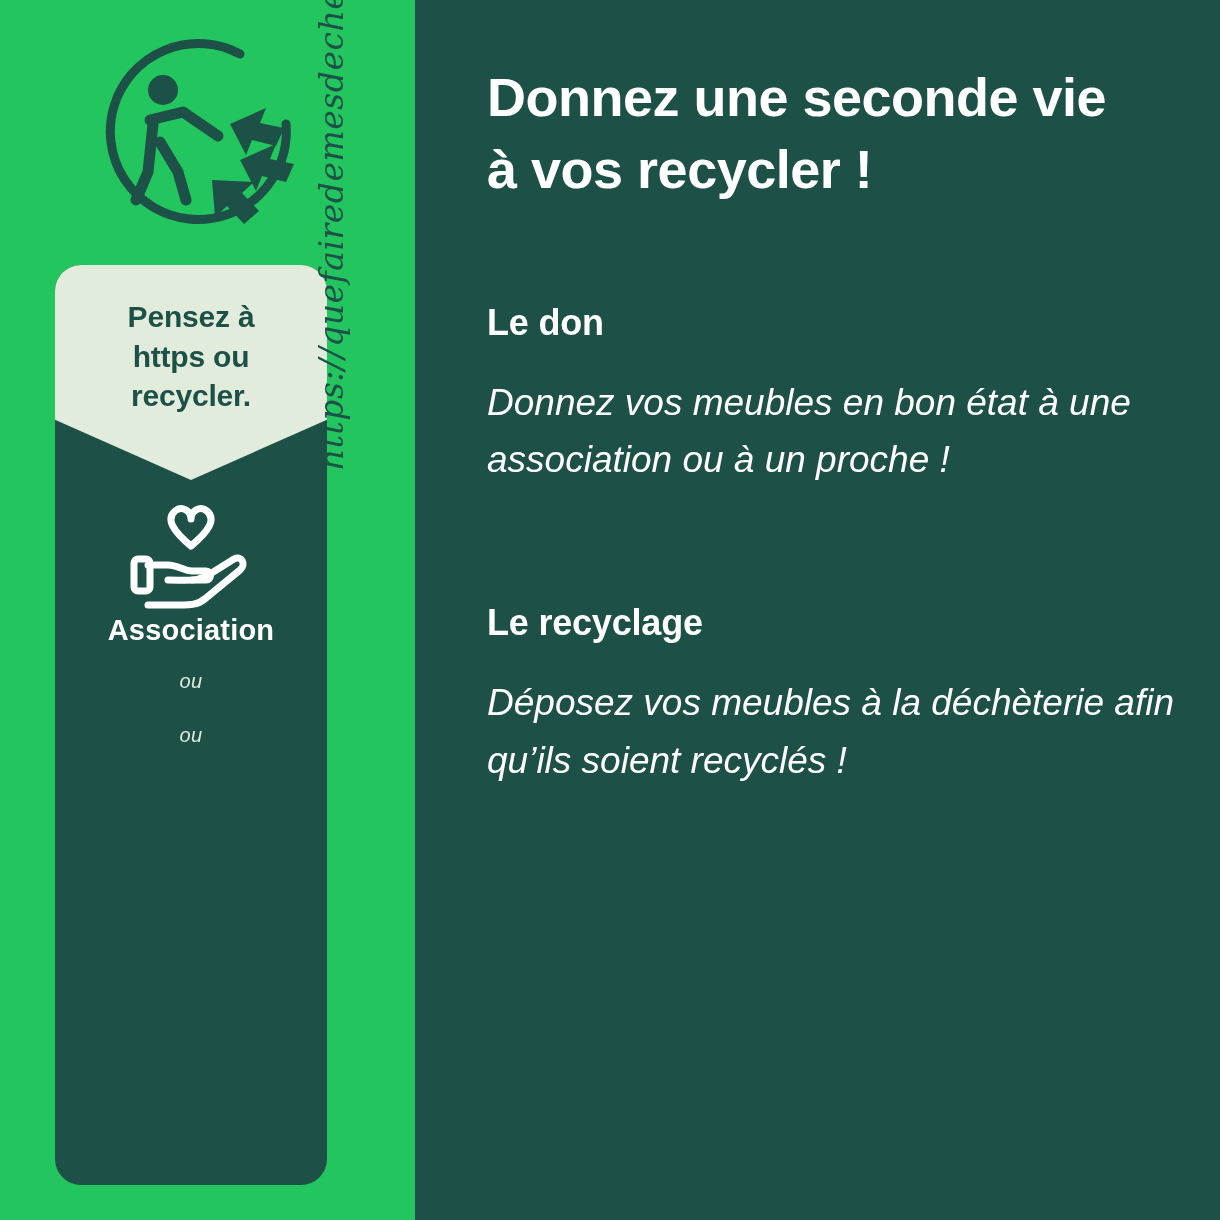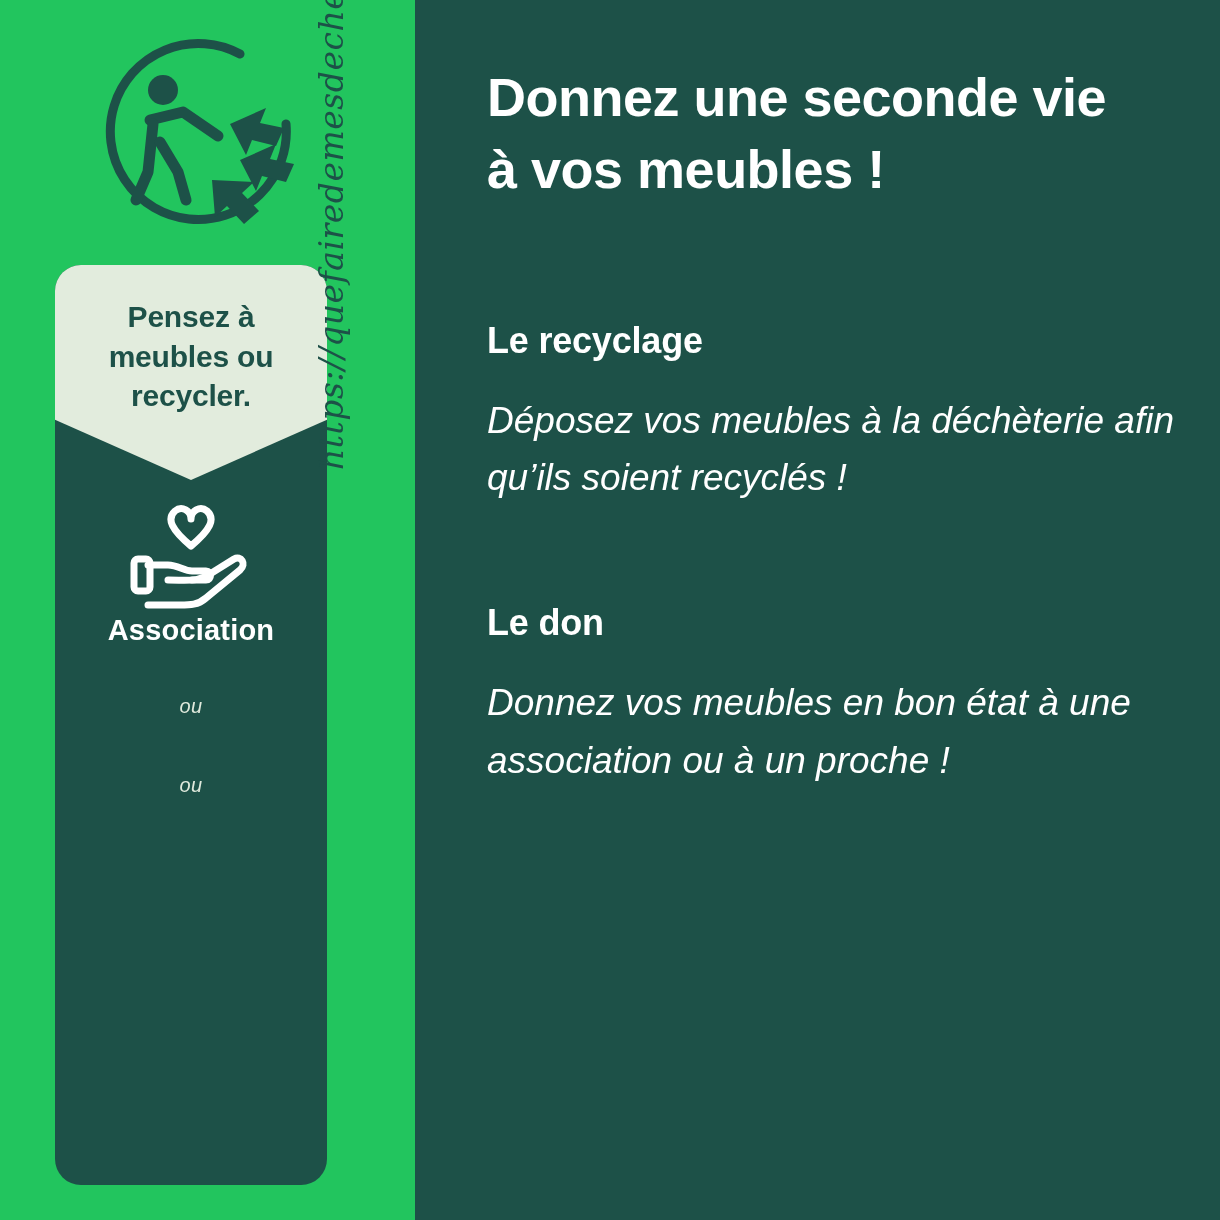--- a/index.html
+++ b/index.html
@@ -91,21 +91,21 @@
     color: #ffffff;
     font-weight: bold;
     font-size: 29px;
     margin-top: 8px;
     letter-spacing: 0.2px;
   }
   .or {
     color: #dfe9dc;
     font-size: 20px;
     font-style: italic;
-    margin: 28px 0 8px 0;
+    margin: 3px 0 8px 0;
     letter-spacing: 0.5px;
   }
 
   
   .vertical-url {
     position: absolute;
     left: 312px;
     top: 470px;
     width: 620px;
     transform: rotate(-90deg);
@@ -183,21 +183,21 @@
           <path d="M150 128 l36 -16 -6 15 24 5 -8 18 -24 -6 -6 15 z"></path>
           <path d="M122 148 l42 2 -12 11 17 18 -15 13 -17 -18 -12 11 z"></path>
         </g>
       </svg>
     </div>
 
     <div class="ribbon">
       <div class="ribbon-head">
         <div class="ribbon-head-text">
           <div>Pensez à</div>
-          <div>meubles ou</div>
+          <div>https ou</div>
           <div>recycler.</div>
         </div>
       </div>
 
       <div class="ribbon-body">
 
         <div class="item">
           <div class="item-icon">
             <svg viewBox="0 0 130 110" width="130" height="110" aria-hidden="true">
               <g fill="none" stroke="#ffffff" stroke-width="7" stroke-linecap="round" stroke-linejoin="round">
@@ -219,27 +219,27 @@
 
       </div>
     </div>
 
     <div class="vertical-url">https://quefairedemesdechets.fr</div>
   </div>
 
   <div class="right-panel">
     <h1 class="headline">
       <span>Donnez une seconde vie</span><br>
-      <span>à vos meubles !</span>
+      <span>à vos recycler !</span>
     </h1>
+
+    <div class="section">
+      <div class="section-title">Le don</div>
+      <p class="section-text">Donnez vos meubles en bon état à une association ou à un proche !</p>
+    </div>
 
     <div class="section second">
       <div class="section-title">Le recyclage</div>
       <p class="section-text">Déposez vos meubles à la déchèterie afin qu’ils soient recyclés !</p>
     </div>
-
-    <div class="section">
-      <div class="section-title">Le don</div>
-      <p class="section-text">Donnez vos meubles en bon état à une association ou à un proche !</p>
-    </div>
   </div>
 
 </div>
 
 </body></html>

